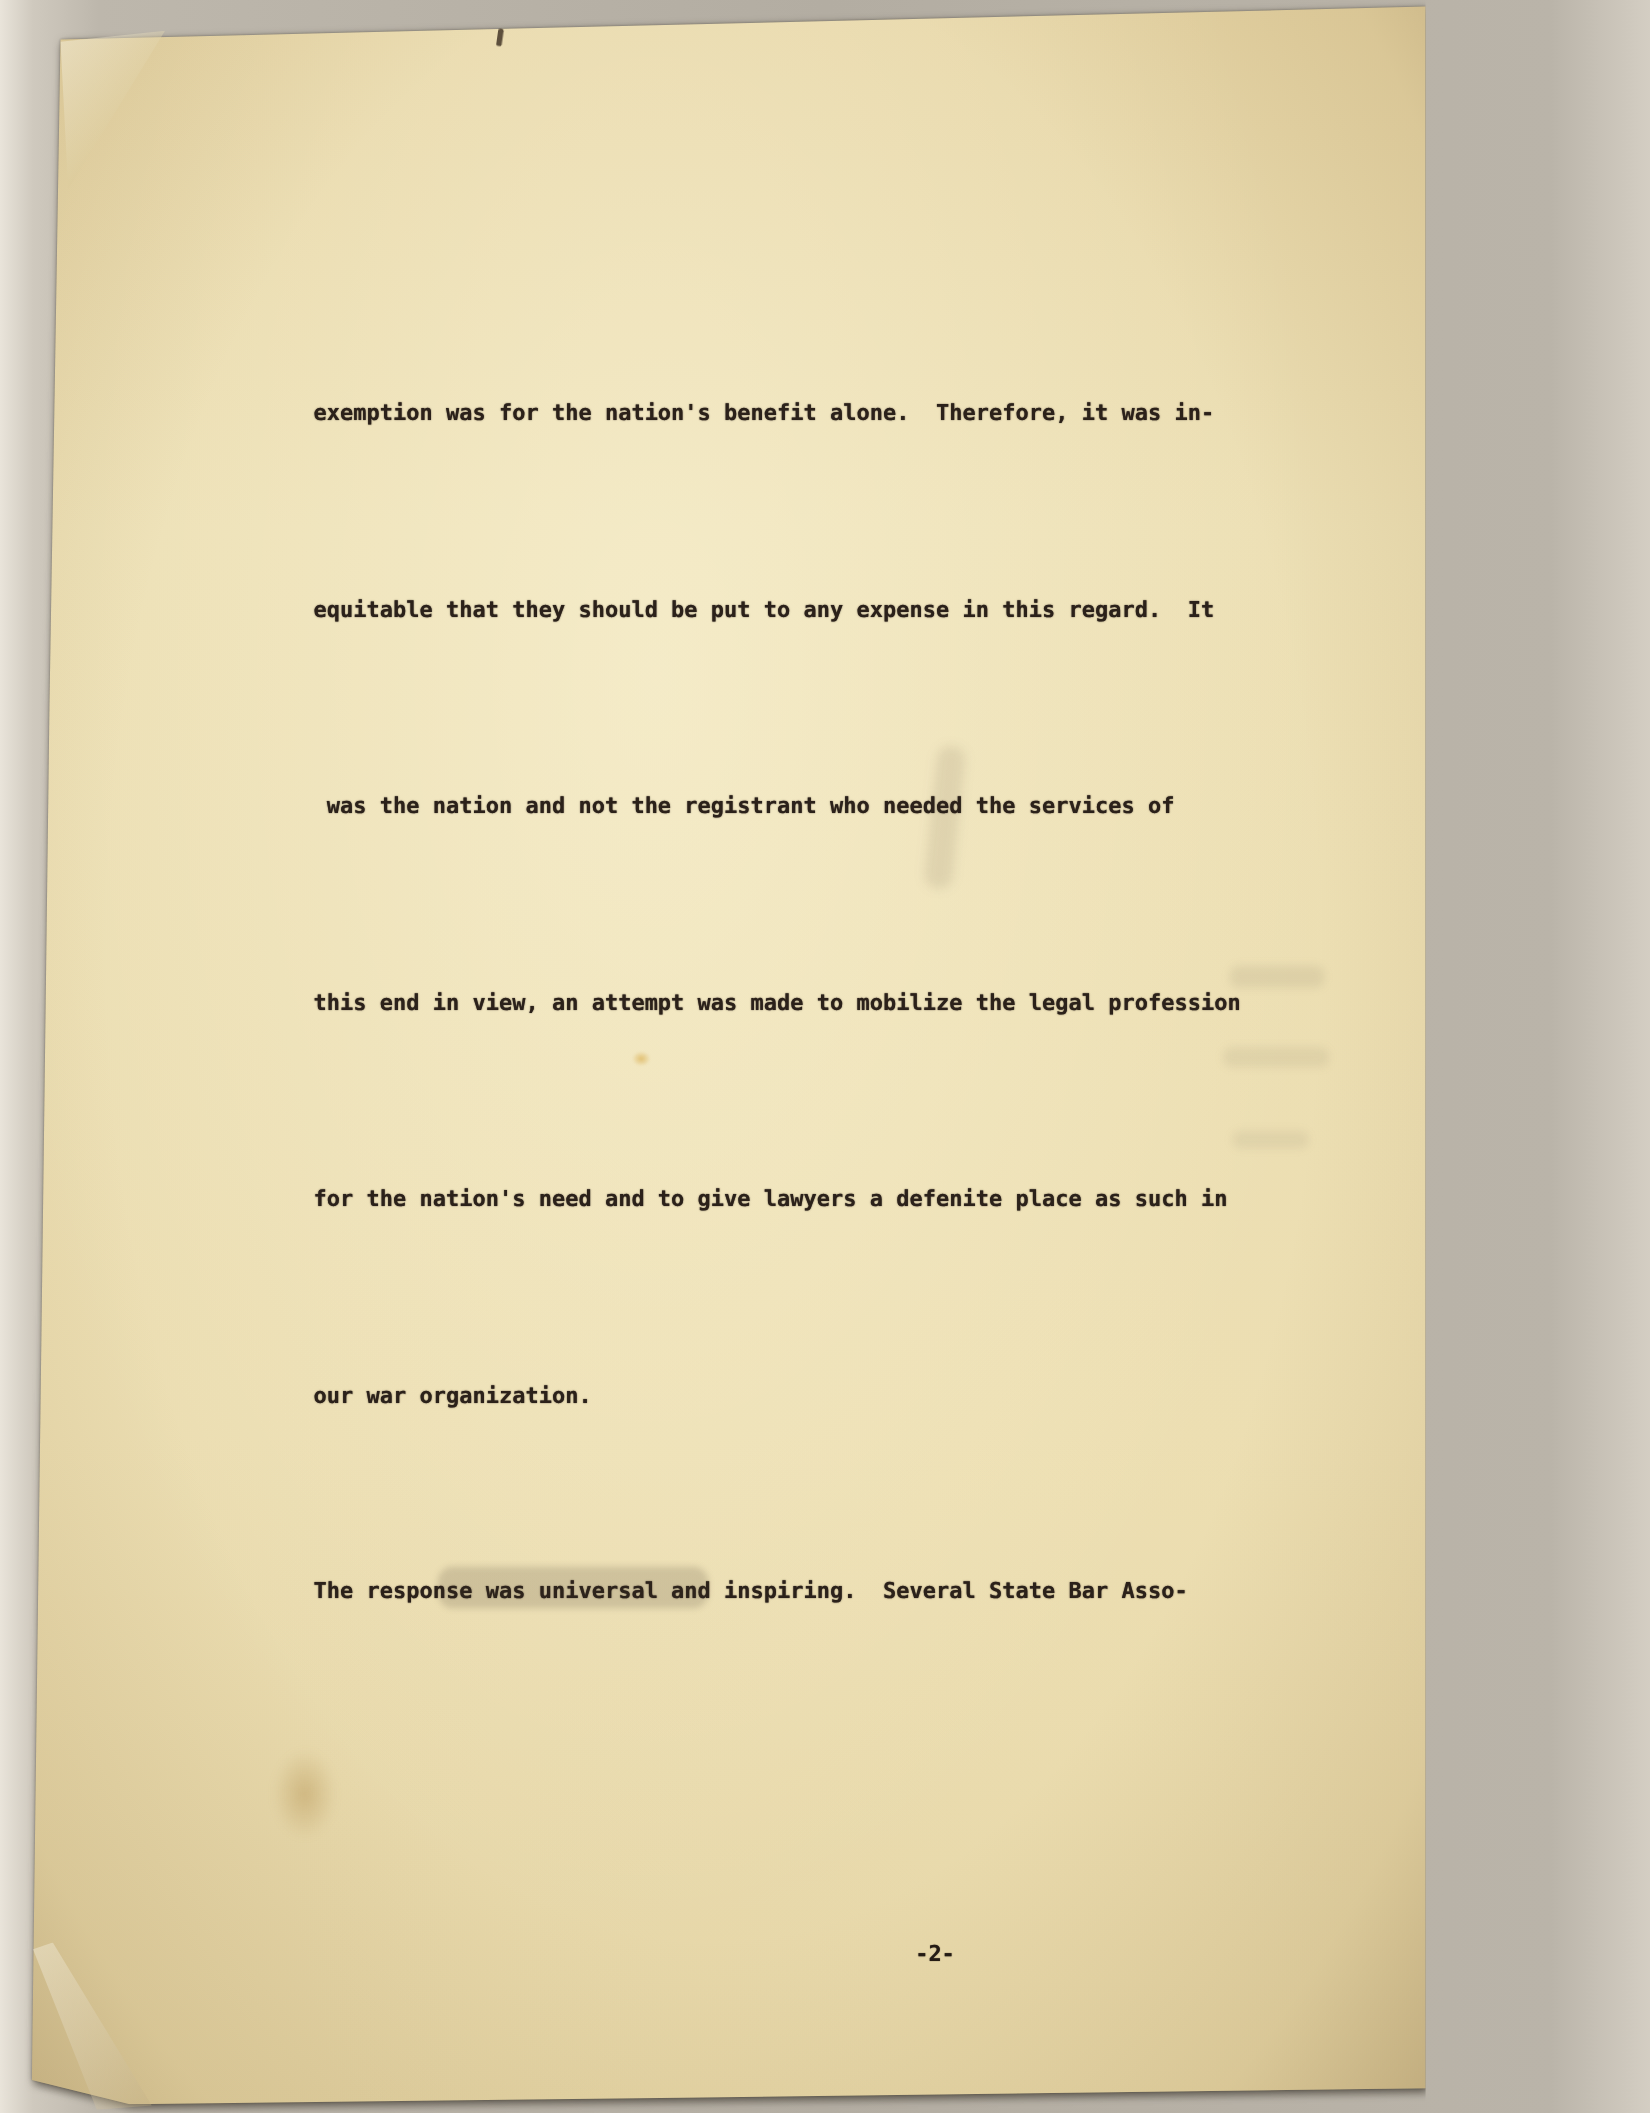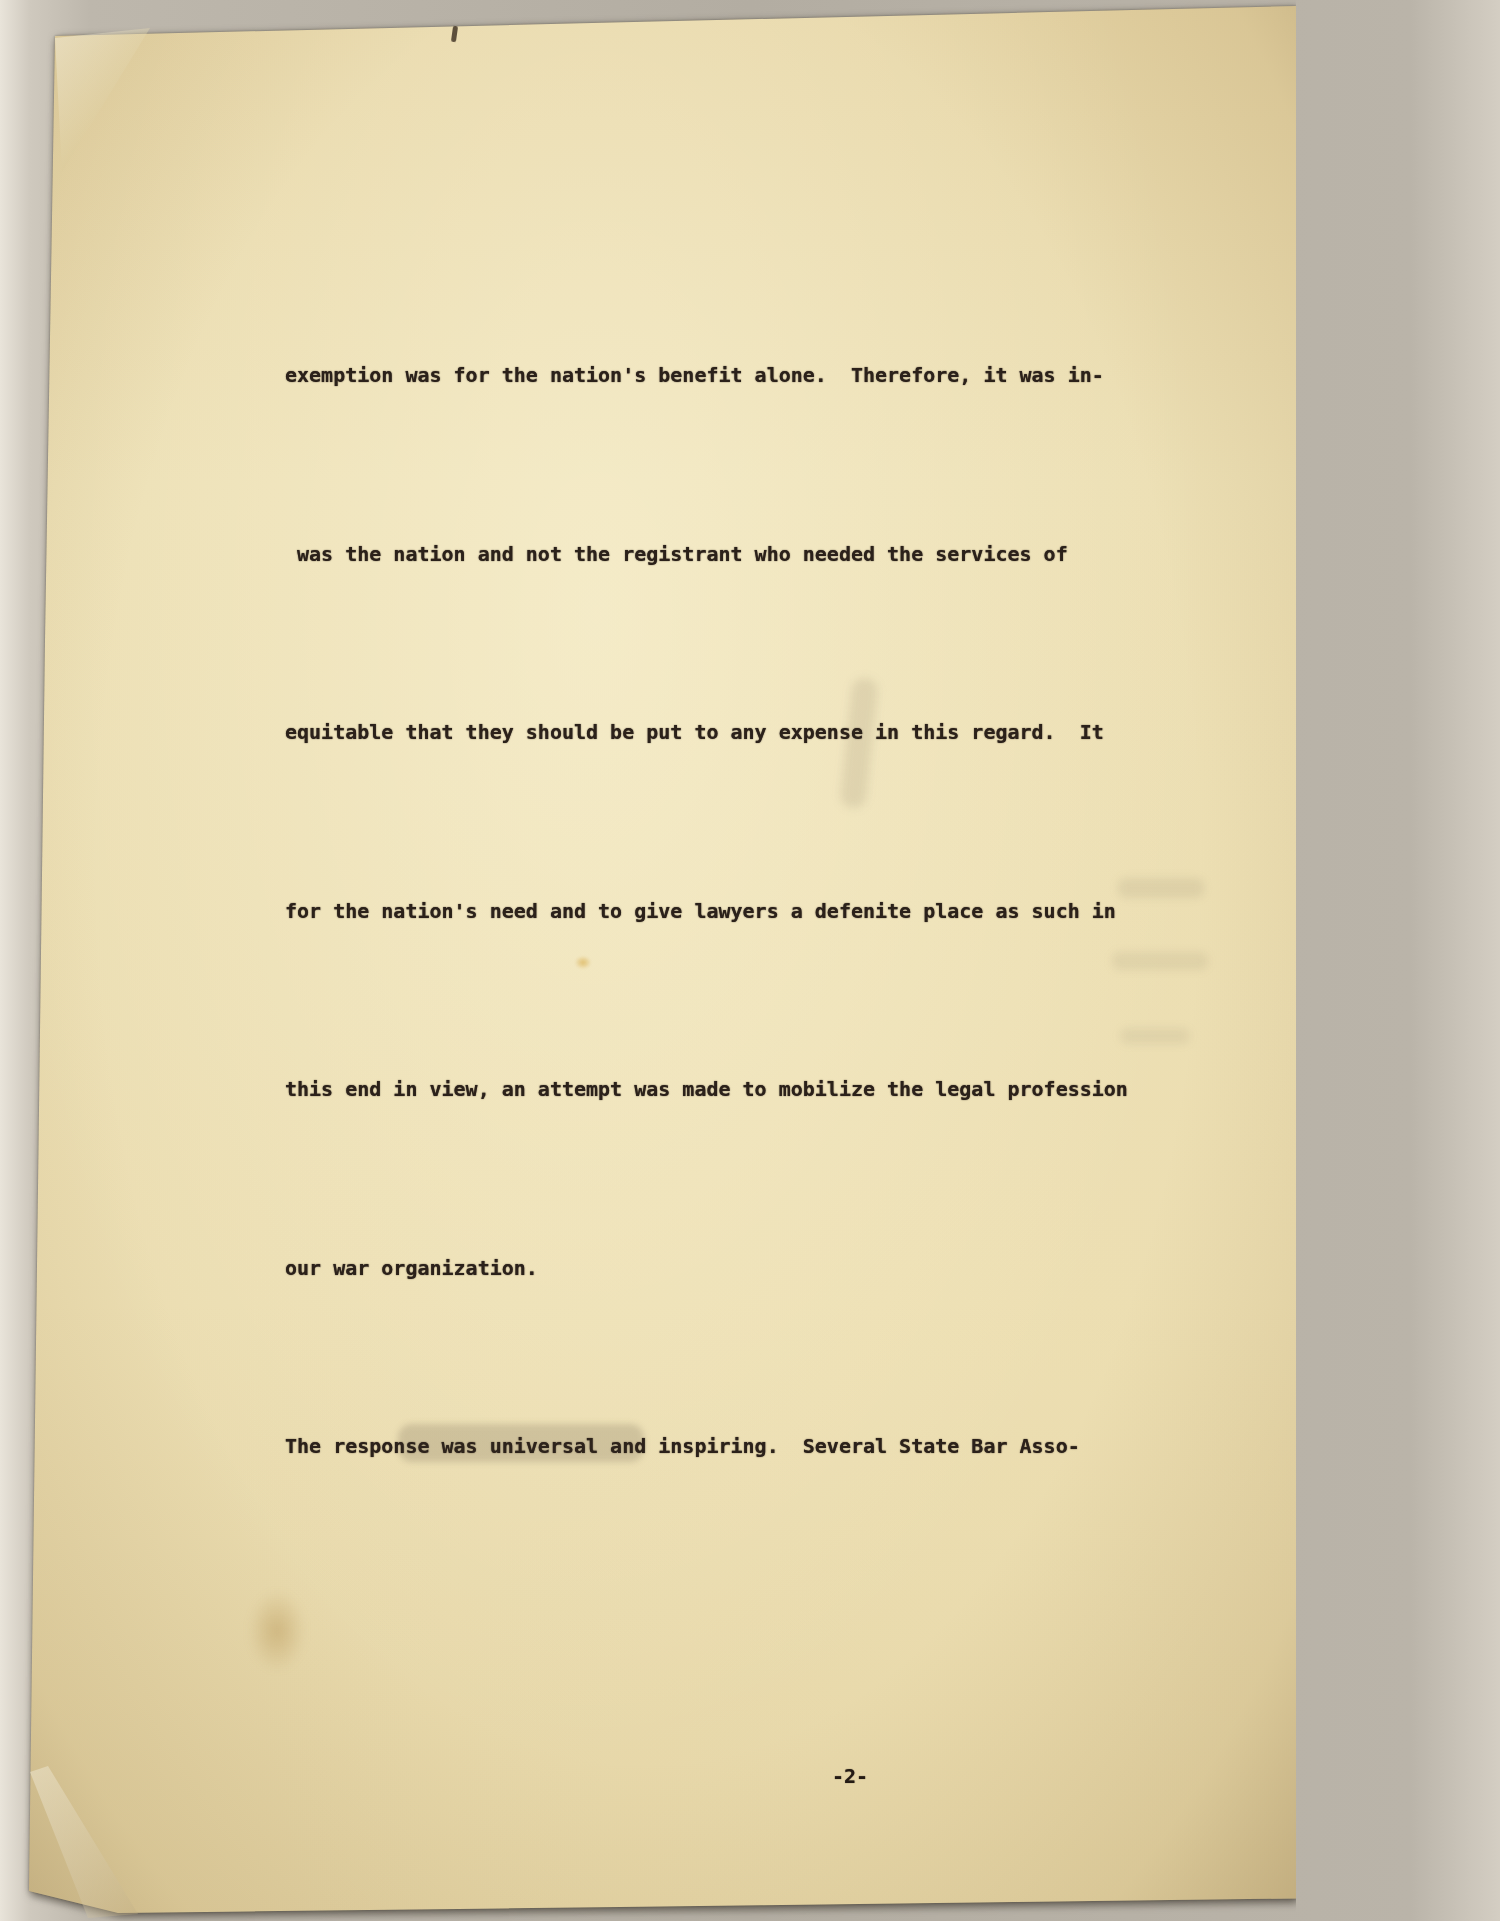--- a/index.html
+++ b/index.html
@@ -89,24 +89,24 @@
   <div class="ghost-a"></div>
   <div class="ghost-b"></div>
   <div class="ghost-c"></div>
   <div class="stain-left"></div>
   <div class="stain-dot-orange"></div>
   <div class="stain-dot-yellow"></div>
   <div class="ink-speck"></div>
 
   <div class="text-block">
     <div class="line">exemption was for the nation's benefit alone.  Therefore, it was in-</div>
+    <div class="line">equitable that they should be put to any expense in this regard.  It</div>
     <div class="line"> was the nation and not the registrant who needed the services of</div>
-    <div class="line">equitable that they should be put to any expense in this regard.  It</div>
+    <div class="line">this end in view, an attempt was made to mobilize the legal profession</div>
     <div class="line">for the nation's need and to give lawyers a defenite place as such in</div>
-    <div class="line">this end in view, an attempt was made to mobilize the legal profession</div>
     <div class="line">our war organization.</div>
     <div class="line">The response was universal and inspiring.  Several State Bar Asso-</div>
     
     
     
     
     
     
     
     

